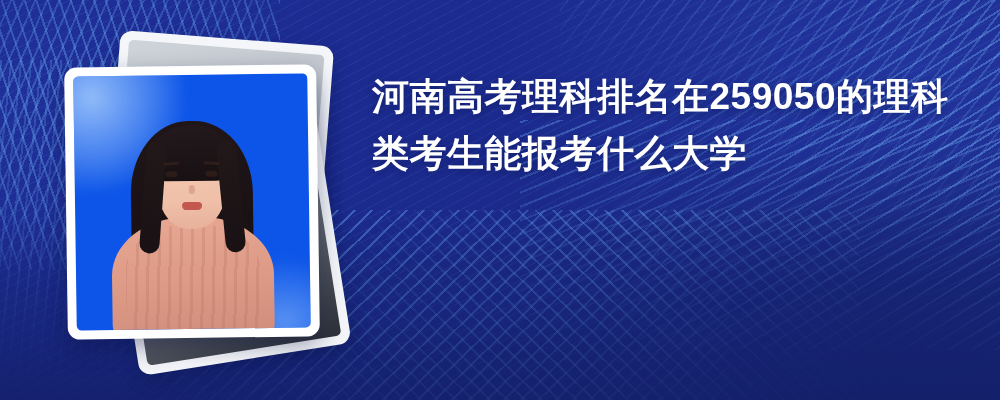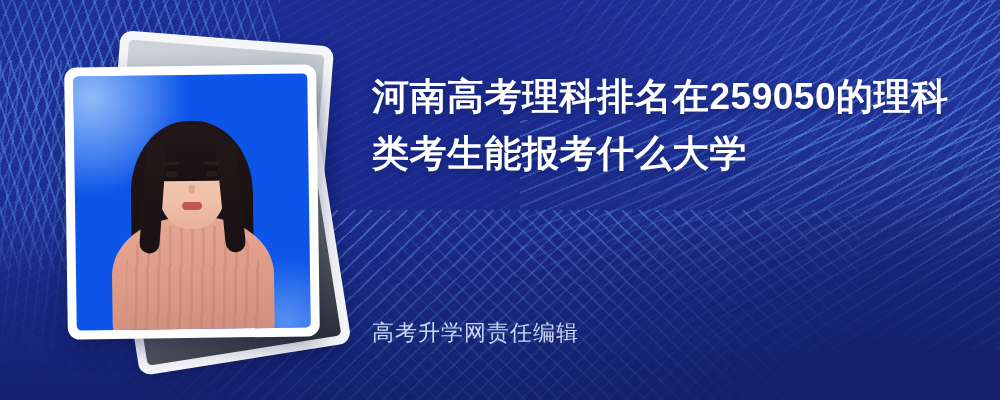--- a/index.html
+++ b/index.html
@@ -450,16 +450,15 @@
           <div class="p-nose"></div>
           <div class="p-mouth"></div>
         </div>
       </div>
     </div>
 
   </div>
 
   <div class="content">
     <h1 class="title">河南高考理科排名在259050的理科类考生能报考什么大学</h1>
-    <p class="role">高考升学网责任编辑</p>
   </div>
 
 </div>
 
 </body></html>

